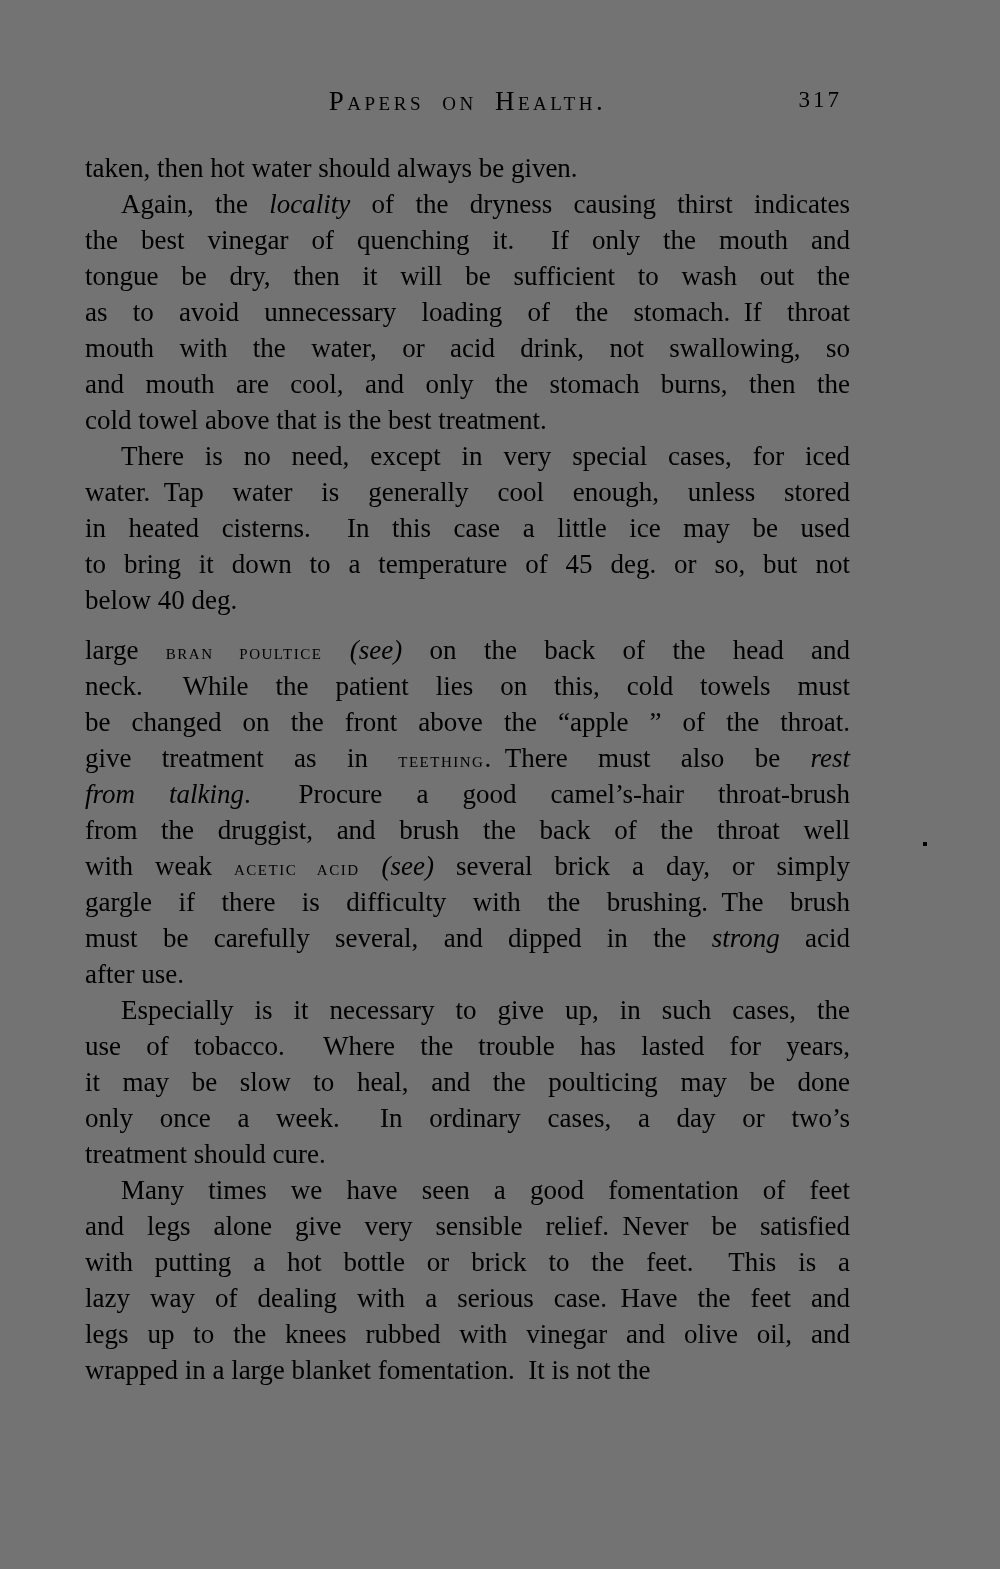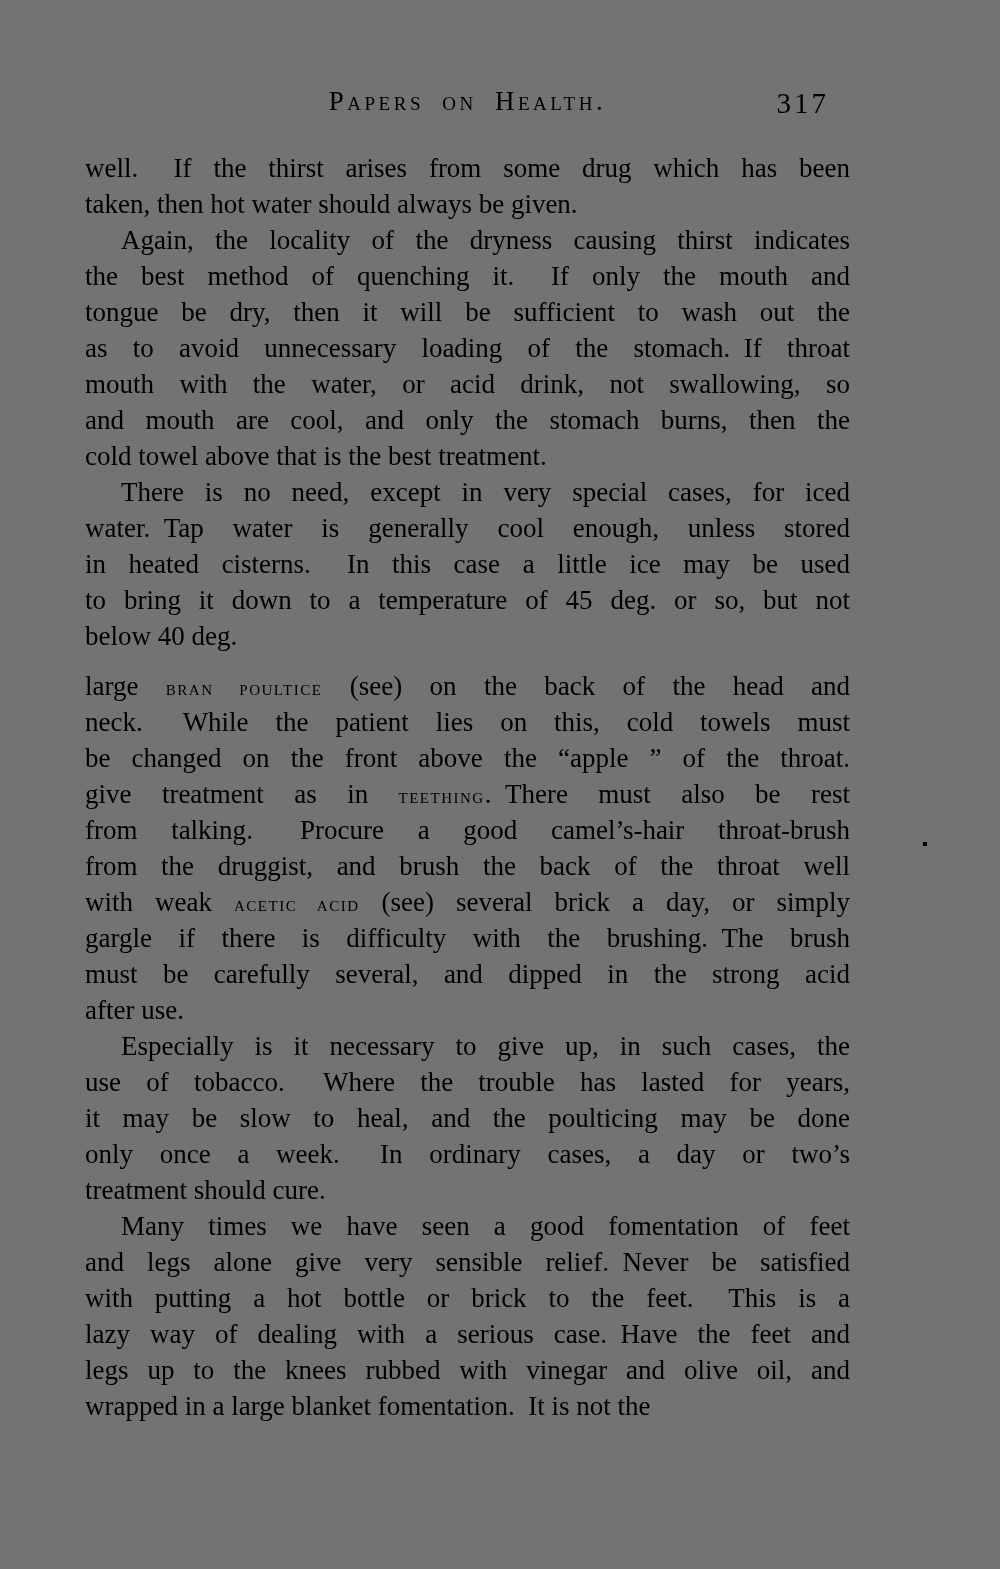--- a/index.html
+++ b/index.html
@@ -32,23 +32,23 @@
     left: 0;
     width: 100%;
     text-align: center;
     font-variant: small-caps;
     font-size: 27px;
     letter-spacing: 3.5px;
     word-spacing: 8px;
   }
   .pnum {
     position: absolute;
-    right: 21px;
+    right: 8px;
     top: 1px;
-    font-size: 29px;
+    font-size: 23px;
     letter-spacing: 3px;
   }
   .pagebody {
     position: absolute;
     left: 85px;
     top: 150px;
     width: 765px;
   }
   .para { margin: 0; }
   .para.heading { margin-top: 14px; }
@@ -56,21 +56,21 @@
     font-size: 27px;
     line-height: 36px;
     height: 36px;
     text-align: justify;
     text-align-last: justify;
     text-justify: inter-word;
     white-space: normal;
   }
   .line.last { text-align-last: left; }
   .line.indent { text-indent: 36px; }
-  .i { }
+  .i { font-style: italic; }
   .b { font-weight: 700; }
   .sc { font-size: 15px; letter-spacing: 1.5px; }
   .speck {
     position: absolute;
     left: 923px;
     top: 842px;
     width: 4px;
     height: 4px;
     background: #000000;
   }
@@ -79,26 +79,25 @@
 <body>
 
 <div class="page">
   <header class="pagehead">
     <div class="ptitle">Papers on Health.</div>
     <div class="pnum">317</div>
   </header>
 
   <main class="pagebody" id="pagebody">
       <div class="para">
-        <div class="line"><span>well.  If the thirst arises from some drug which has been</span></div>
         <div class="line last"><span>taken, then hot water should always be given.</span></div>
       </div>
       <div class="para">
         <div class="line indent"><span>Again, the </span><span class="i">locality</span><span> of the dryness causing thirst indicates</span></div>
-        <div class="line"><span>the best method of quenching it.  If only the mouth and</span></div>
+        <div class="line"><span>the best vinegar of quenching it.  If only the mouth and</span></div>
         <div class="line"><span>tongue be dry, then it will be sufficient to wash out the</span></div>
         <div class="line"><span>as to avoid unnecessary loading of the stomach. If throat</span></div>
         <div class="line"><span>mouth with the water, or acid drink, not swallowing, so</span></div>
         <div class="line"><span>and mouth are cool, and only the stomach burns, then the</span></div>
         <div class="line last"><span>cold towel above that is the best treatment.</span></div>
       </div>
       <div class="para">
         <div class="line indent"><span>There is no need, except in very special cases, for iced</span></div>
         <div class="line"><span>water. Tap water is generally cool enough, unless stored</span></div>
         <div class="line"><span>in heated cisterns.  In this case a little ice may be used</span></div>

